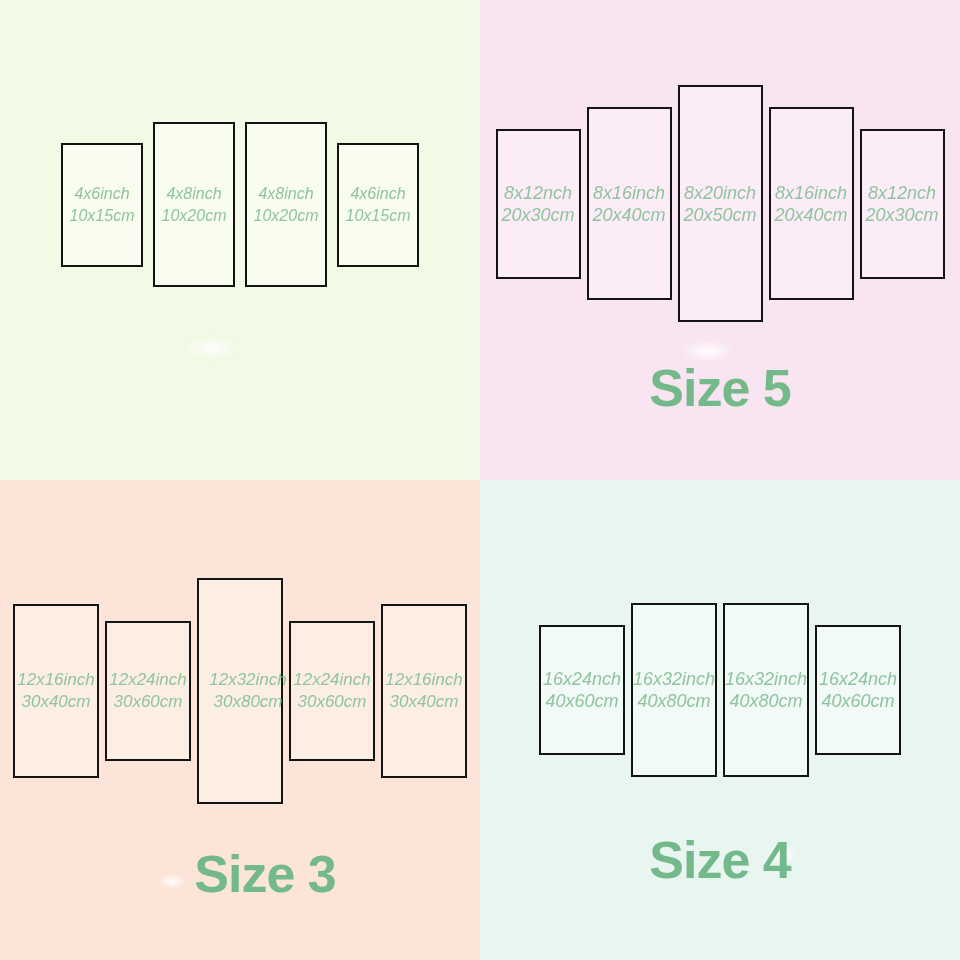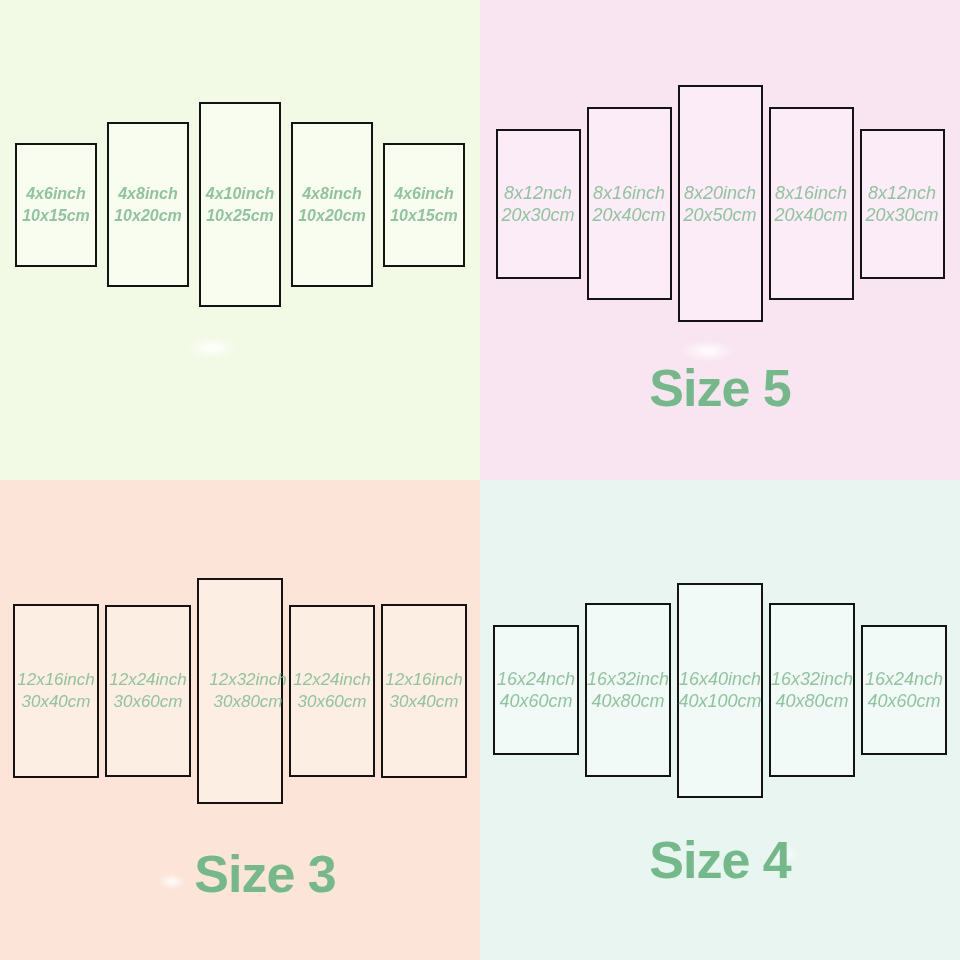--- a/index.html
+++ b/index.html
@@ -10,21 +10,21 @@
   }
   .grid {
     display: grid;
     grid-template-columns: 480px 480px;
     grid-template-rows: 480px 480px;
     width: 960px; height: 960px;
   }
   .quadrant { position: relative; width: 480px; height: 480px; overflow: hidden; }
 
   
-  .q1 { background: #f2f9e4; }  .q1 .panel { background: #f9fdef; font-weight: bold; }
+  .q1 { background: #f2f9e4; }  .q1 .panel { background: #f9fdef; }
   .q2 { background: #f9e5f1; }  .q2 .panel { background: #fcecf7; }
   .q3 { background: #fce5d8; }  .q3 .panel { background: #fdeee3; }
   .q4 { background: #e9f5f0; }  .q4 .panel { background: #f1faf7; }
 
   .panels {
     position: absolute; left: 0; right: 0; top: 0;
     display: flex; justify-content: center; align-items: center;
   }
   .q1 .panels { height: 409px; gap: 10px; }
   .q2 .panels { height: 407px; gap: 6px; }
@@ -42,21 +42,21 @@
     line-height: 22px;
     flex: 0 0 auto;
   }
   .q1 .panel { width: 82px; font-size: 16px; }
   .q2 .panel { width: 85px; font-size: 18px; }
   .q3 .panel { width: 86px; font-size: 17px; }
   .q4 .panel { width: 86px; font-size: 18px; }
 
   .q1 .p-outer { height: 124px; } .q1 .p-mid { height: 165px; } .q1 .p-center { height: 205px; }
   .q2 .p-outer { height: 150px; text-align: right; } .q2 .p-mid { height: 193px; } .q2 .p-center { height: 237px; }
-  .q3 .p-outer { height: 174px; } .q3 .p-mid { height: 172px; } .q3 .p-center { height: 226px; padding-left: 16px; }
+  .q3 .p-outer { height: 174px; } .q3 .p-mid { height: 140px; } .q3 .p-center { height: 226px; padding-left: 16px; }
   .q4 .p-outer { height: 130px; } .q4 .p-mid { height: 174px; } .q4 .p-center { height: 215px; }
 
   .size-label {
     position: absolute; left: 0; width: 100%;
     text-align: center;
     font-weight: bold;
     font-size: 52px;
     line-height: 52px;
     letter-spacing: -1px;
     color: #74b989;
@@ -85,24 +85,20 @@
 
   <div class="quadrant q1">
     <div class="panels">
       <div class="panel p-outer">
         <span>4x6inch</span>
         <span>10x15cm</span>
       </div>
       <div class="panel p-mid">
         <span>4x8inch</span>
         <span>10x20cm</span>
-      </div>
-      <div class="panel p-center">
-        <span>4x10inch</span>
-        <span>10x25cm</span>
       </div>
       <div class="panel p-mid">
         <span>4x8inch</span>
         <span>10x20cm</span>
       </div>
       <div class="panel p-outer">
         <span>4x6inch</span>
         <span>10x15cm</span>
       </div>
     </div>
@@ -166,24 +162,20 @@
   <div class="quadrant q4">
     <div class="panels">
       <div class="panel p-outer">
         <span>16x24nch</span>
         <span>40x60cm</span>
       </div>
       <div class="panel p-mid">
         <span>16x32inch</span>
         <span>40x80cm</span>
       </div>
-      <div class="panel p-center">
-        <span>16x40inch</span>
-        <span>40x100cm</span>
-      </div>
       <div class="panel p-mid">
         <span>16x32inch</span>
         <span>40x80cm</span>
       </div>
       <div class="panel p-outer">
         <span>16x24nch</span>
         <span>40x60cm</span>
       </div>
     </div>
     <div class="smudge"></div>

